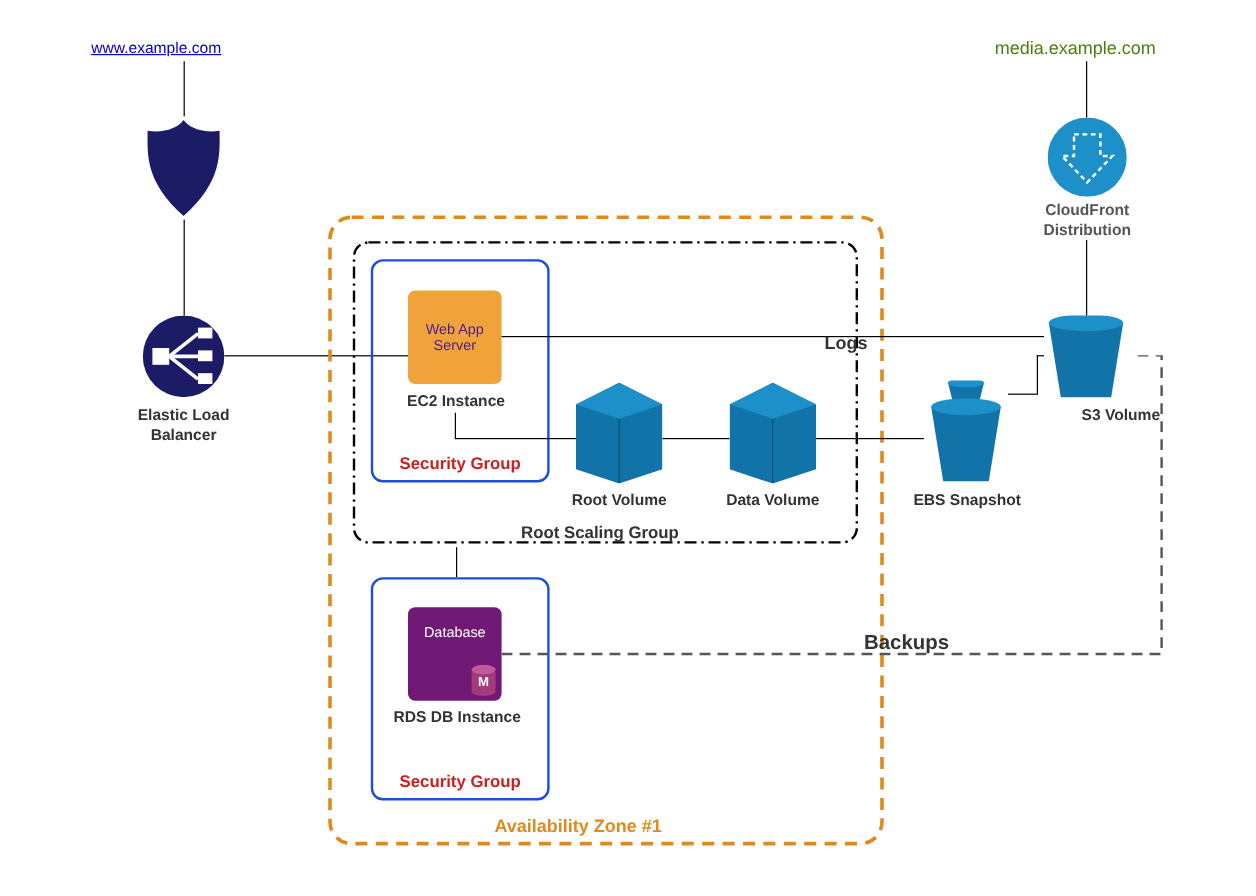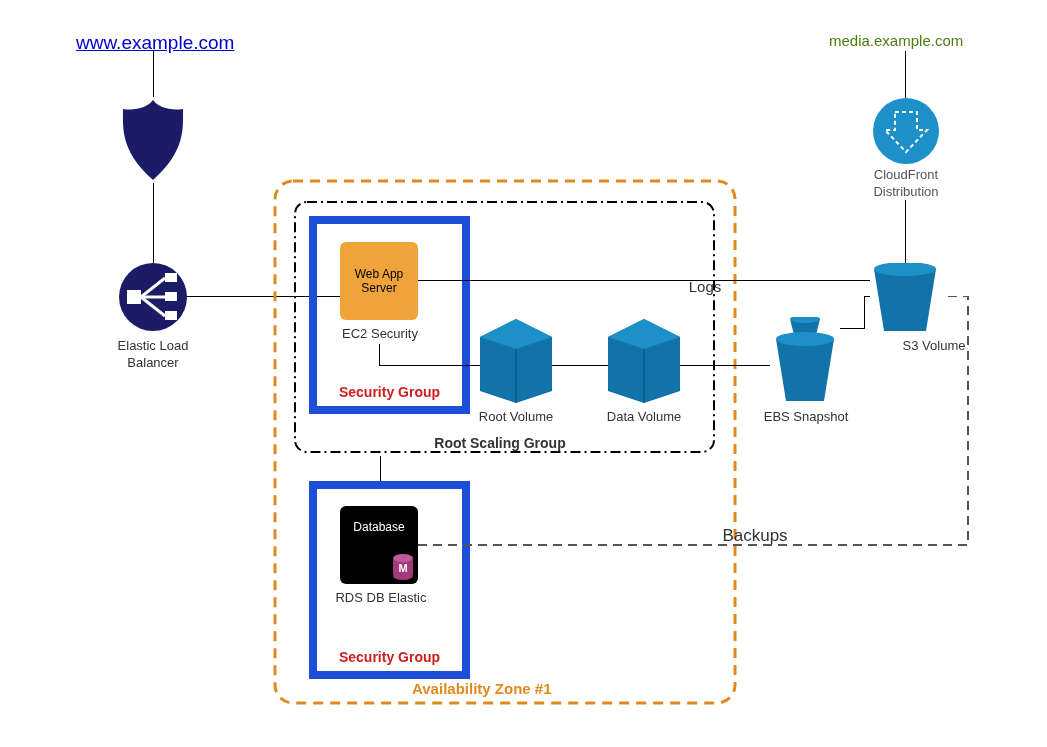--- a/index.html
+++ b/index.html
@@ -10,68 +10,69 @@
     height: 747px;
     position: relative;
     overflow: hidden;
   }
   .abs { position: absolute; }
   .label {
     font-size: 13px;
     color: #333;
     text-align: center;
     line-height: 1.3;
+    font-weight: bold;
   }
   .link {
     color: #0000cc;
     text-decoration: underline;
-    font-size: 19px;
+    font-size: 13px;
   }
   .conn-line {
     position: absolute;
     background: #000;
   }
   .ec2-box {
     width: 78px;
     height: 78px;
     background: #f0a33a;
     border-radius: 6px;
     display: flex;
     align-items: center;
     justify-content: center;
-    color: #000000;
+    color: #4c1d95;
     font-size: 12px;
     text-align: center;
     font-weight: 500;
   }
   .rds-box {
     width: 78px;
     height: 78px;
-    background: #000000;
+    background: #701a75;
     border-radius: 6px;
     position: relative;
     color: #fff;
     font-size: 12px;
     font-weight: 500;
     display: flex;
     align-items: flex-start;
     justify-content: center;
     padding-top: 14px;
     box-sizing: border-box;
   }
   .rds-cyl {
     position: absolute;
     right: 4px;
     bottom: 4px;
     width: 22px;
     height: 26px;
   }
   .sec-group {
-    border: 8px solid #1d4ed8;
-    border-radius: 0;
+    border: 2px solid #1d4ed8;
+    border-radius: 10px;
   }
   .sec-label {
     position: absolute;
     bottom: 6px;
     left: 0;
     right: 0;
     text-align: center;
     color: #cc2020;
     font-weight: 600;
     font-size: 14px;
@@ -133,21 +134,21 @@
 </svg>
 <div class="abs label" style="left:420px; top:434px; width:160px; font-weight:600; font-size:14px;">Root Scaling Group</div>
 
 <div class="abs sec-group" style="left:309px; top:216px; width:145px; height:182px;">
   <div class="sec-label">Security Group</div>
 </div>
 
 <div class="abs ec2-box" style="left:340px; top:242px;">
   <span>Web App Server</span>
 </div>
-<div class="abs label" style="left:330px; top:326px; width:100px;">EC2 Security</div>
+<div class="abs label" style="left:330px; top:326px; width:100px;">EC2 Instance</div>
 
 <div class="conn-line" style="left:379px; top:344px; width:1px; height:21px;"></div>
 <div class="conn-line" style="left:379px; top:365px; height:1px; width:102px;"></div>
 
 <div class="abs" style="left:480px; top:319px;">
   <svg width="72" height="84" viewBox="0 0 72 84">
     <polygon points="0,18 36,0 72,18 72,72 36,84 0,72" fill="#1173a8"></polygon>
     <polygon points="0,18 36,30 72,18 36,0" fill="#1e90c9"></polygon>
     <line x1="36" y1="30" x2="36" y2="84" stroke="#0b4e72" stroke-width="1"></line>
   </svg>
@@ -202,18 +203,18 @@
 
 <div class="abs rds-box" style="left:340px; top:506px;">
   <span>Database</span>
   <svg class="rds-cyl" viewBox="0 0 22 26">
     <rect x="1" y="4" width="20" height="18" rx="3" fill="#a33a7a"></rect>
     <ellipse cx="11" cy="4" rx="10" ry="4" fill="#c05a9a"></ellipse>
     <ellipse cx="11" cy="22" rx="10" ry="4" fill="#a33a7a"></ellipse>
     <text x="11" y="18" text-anchor="middle" fill="#fff" font-size="11" font-weight="bold">M</text>
   </svg>
 </div>
-<div class="abs label" style="left:318px; top:590px; width:126px;">RDS DB Elastic</div>
+<div class="abs label" style="left:318px; top:590px; width:126px;">RDS DB Instance</div>
 
 <svg class="abs" style="left:418px; top:296px;" width="570" height="260">
   <polyline points="0,249 550,249 550,0 526,0" fill="none" stroke="#555" stroke-width="2" stroke-dasharray="9,6"></polyline>
 </svg>
 <div class="abs label" style="left:720px; top:525px; width:70px; font-size:17px;">Backups</div>
 
 </body></html>

